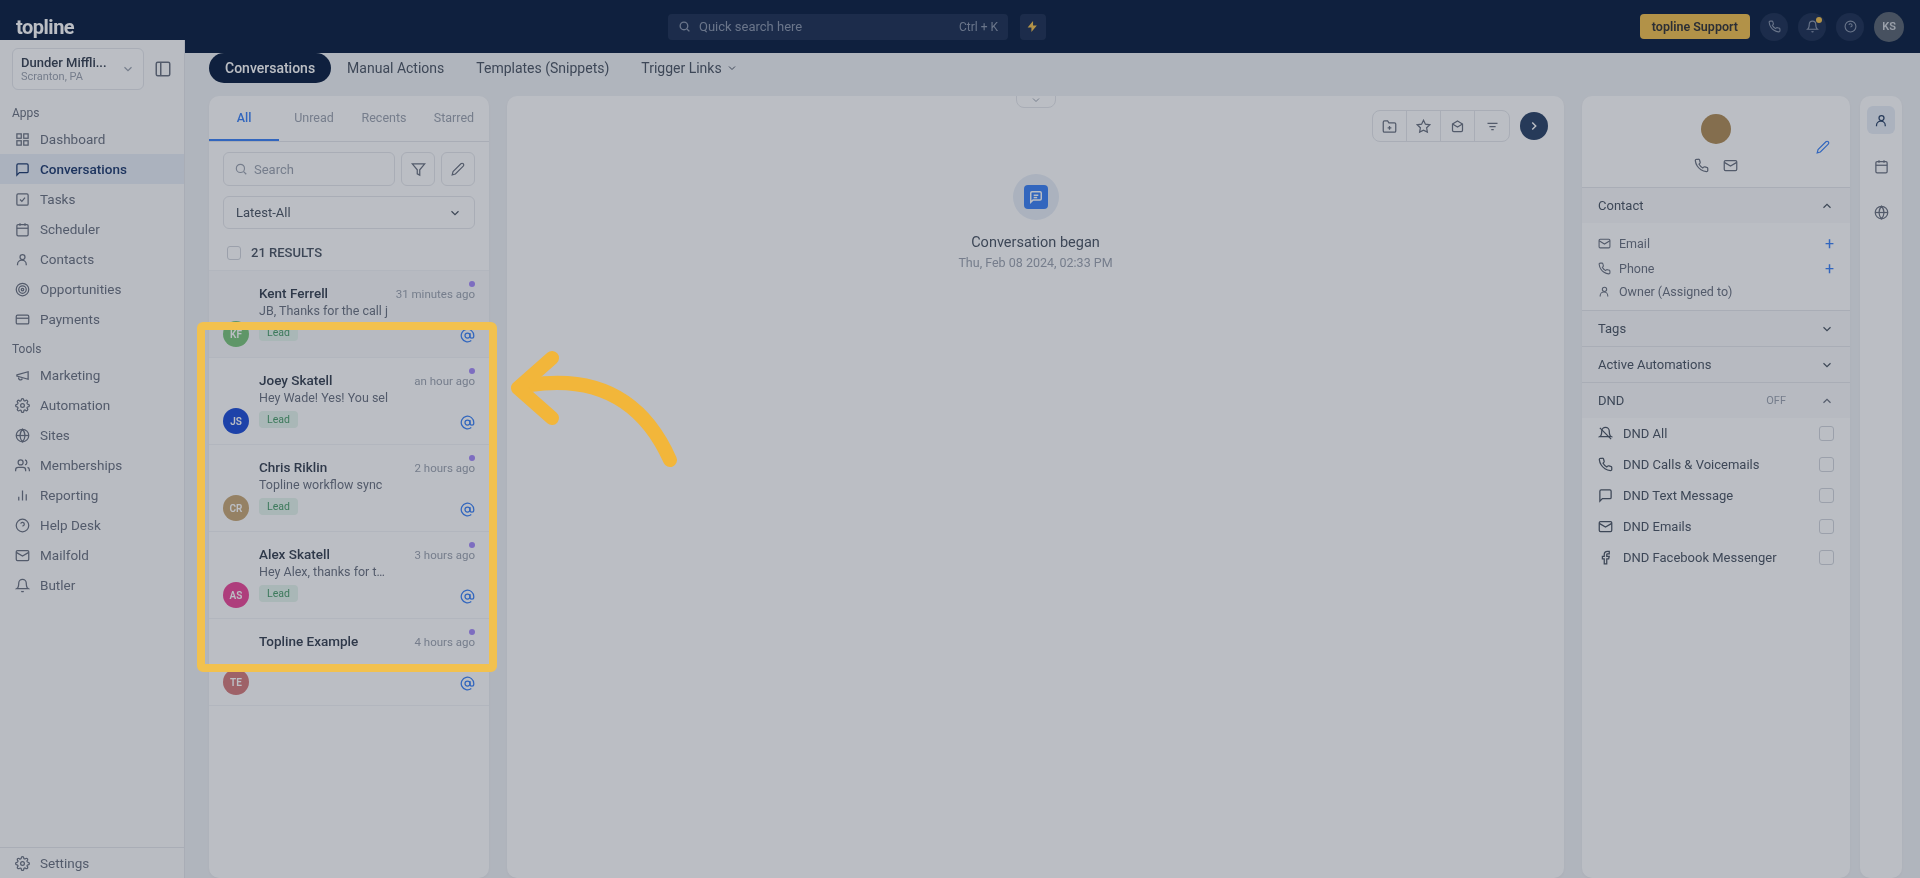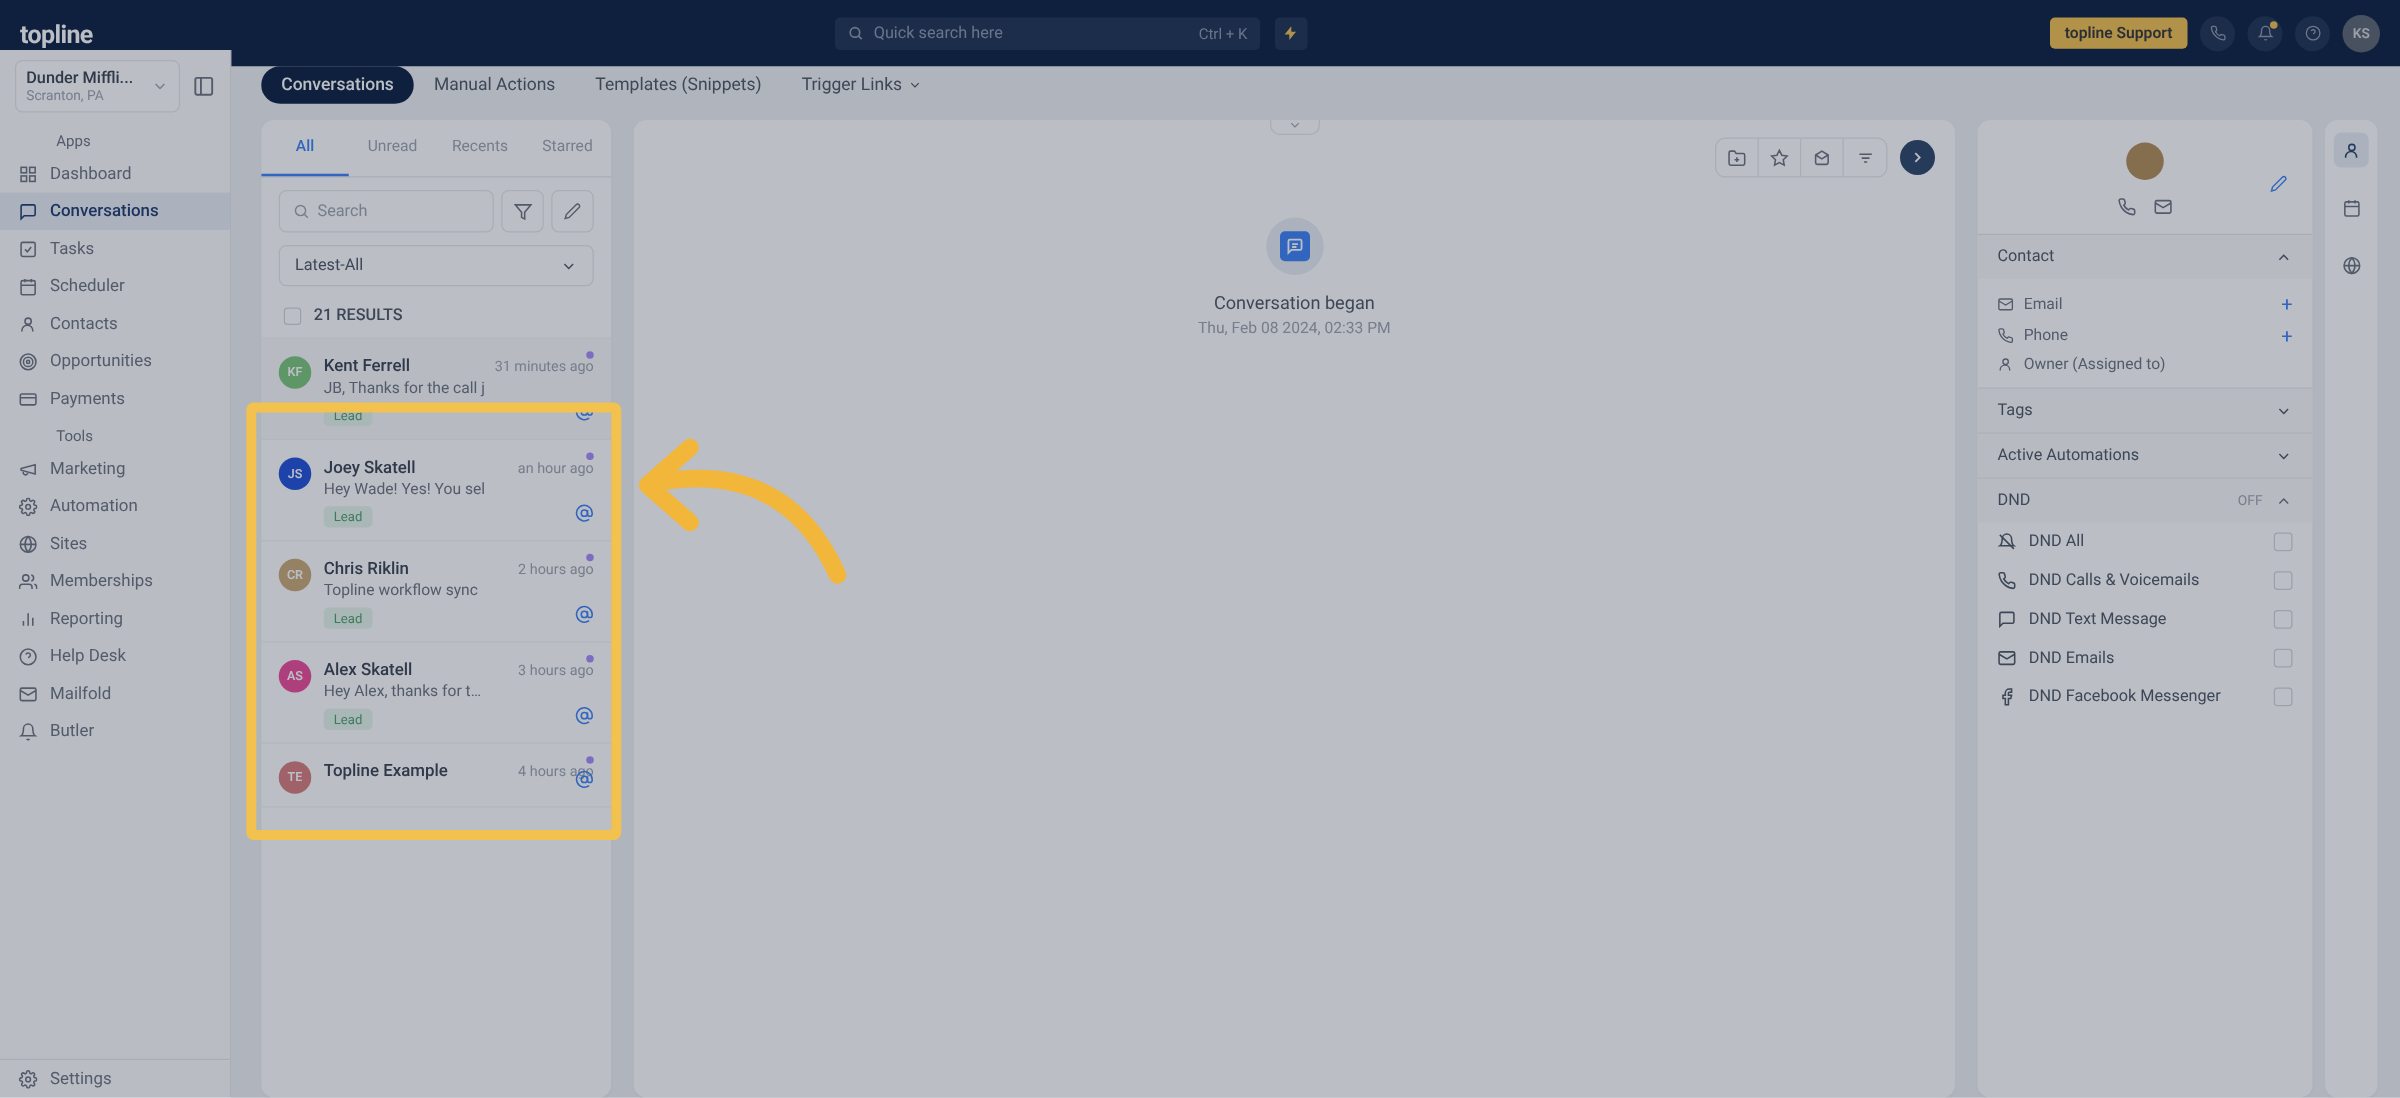--- a/index.html
+++ b/index.html
@@ -40,21 +40,21 @@
   .notif-dot{position:absolute;top:4px;right:4px;width:6px;height:6px;border-radius:50%;background:var(--yellow);}
   .avatar-top{width:30px;height:30px;border-radius:50%;background:#5a6470;display:flex;align-items:center;justify-content:center;color:#d0d4da;font-size:11px;font-weight:600;}
 
   
   .sidebar{position:absolute;top:40px;left:0;bottom:0;width:var(--sidebar-w);background:#fcfcfd;border-right:1px solid var(--gray-200);display:flex;flex-direction:column;font-size:13.5px;}
   .org-row{display:flex;align-items:center;gap:10px;padding:8px 12px;}
   .org-select{flex:1;background:#fff;border:1px solid var(--gray-200);border-radius:6px;padding:6px 8px;display:flex;align-items:center;gap:6px;}
   .org-name{color:var(--gray-700);font-size:13px;font-weight:500;white-space:nowrap;overflow:hidden;text-overflow:ellipsis;}
   .org-sub{color:var(--gray-400);font-size:11px;}
   .panel-toggle{color:var(--gray-500);}
-  .section-label{color:var(--gray-500);font-size:12px;padding:8px 12px 4px;margin-left:33px;}
+  .section-label{color:var(--gray-500);font-size:12px;padding:8px 12px 4px;}
   .nav-item{display:flex;align-items:center;gap:10px;padding:7px 14px;color:var(--gray-500);cursor:pointer;}
   .nav-item.active{background:#e8eef7;color:#1e3a6e;}
   .nav-item .nicon{width:16px;height:16px;flex-shrink:0;display:flex;align-items:center;justify-content:center;}
   .nav-item .nlabel{font-size:13.5px;}
   .nav-item.active .nlabel{font-weight:500;}
   .settings-row{margin-top:auto;border-top:1px solid var(--gray-200);}
 
   
   .main{position:absolute;top:40px;left:var(--sidebar-w);right:0;bottom:0;display:flex;flex-direction:column;}
   .tabs-row{height:56px;display:flex;align-items:center;padding:0 24px;gap:0;}
@@ -73,21 +73,21 @@
   .search-input{flex:1;border:1px solid var(--gray-200);border-radius:6px;padding:6px 10px;display:flex;align-items:center;gap:6px;color:var(--gray-400);font-size:13px;}
   .sq-btn{width:34px;height:34px;border:1px solid var(--gray-200);border-radius:6px;display:flex;align-items:center;justify-content:center;color:var(--gray-500);}
   .dd-select{margin:0 14px 10px;border:1px solid var(--gray-200);border-radius:6px;padding:8px 12px;display:flex;align-items:center;justify-content:space-between;color:var(--gray-600);font-size:13px;}
   .results-row{display:flex;align-items:center;gap:10px;padding:6px 18px 10px;border-bottom:1px solid var(--gray-100);}
   .results-row .chk{width:14px;height:14px;border:1.5px solid var(--gray-300);border-radius:3px;}
   .results-row .rcount{color:var(--gray-600);font-size:13px;font-weight:500;}
 
   .conv-items{flex:1;overflow-y:auto;}
   .conv-item{display:flex;gap:10px;padding:14px 14px 10px;border-bottom:1px solid var(--gray-100);position:relative;cursor:pointer;}
   .conv-item.sel{background:var(--gray-50);}
-  .conv-avatar{width:26px;height:26px;border-radius:50%;display:flex;align-items:center;justify-content:center;color:#fff;font-size:10px;font-weight:600;flex-shrink:0;}
+  .conv-avatar{width:26px;height:26px;border-radius:50%;display:flex;align-items:center;justify-content:center;color:#fff;font-size:10px;font-weight:600;flex-shrink:0;margin-top:36px;}
   .conv-body{flex:1;min-width:0;}
   .conv-top-row{display:flex;justify-content:space-between;align-items:baseline;}
   .conv-name{color:var(--gray-700);font-size:13.5px;font-weight:500;}
   .conv-time{color:var(--gray-400);font-size:11.5px;}
   .conv-preview{color:var(--gray-500);font-size:12.5px;white-space:nowrap;overflow:hidden;text-overflow:ellipsis;margin-top:2px;max-width:130px;}
   .conv-tag{display:inline-block;background:var(--green-light);color:var(--green-text);font-size:10.5px;padding:2px 8px;border-radius:4px;margin-top:6px;}
   .conv-dot{position:absolute;top:10px;right:14px;width:6px;height:6px;border-radius:50%;background:#a78bfa;}
   .conv-channel{position:absolute;bottom:14px;right:14px;color:var(--light-blue);}
 
   
@@ -110,21 +110,21 @@
   .contact-head{display:flex;flex-direction:column;align-items:center;padding:18px 0 8px;position:relative;}
   .contact-avatar{width:30px;height:30px;border-radius:50%;background:#b08d57;}
   .edit-icon{position:absolute;right:20px;top:44px;color:var(--light-blue);}
   .contact-comm{display:flex;gap:14px;justify-content:center;padding:6px 0 14px;color:var(--gray-500);}
   .panel-section{border-top:1px solid var(--gray-200);}
   .panel-head{display:flex;justify-content:space-between;align-items:center;padding:10px 16px;background:var(--gray-50);color:var(--gray-600);font-size:13px;cursor:pointer;}
   .panel-body{padding:8px 16px;}
   .field-row{display:flex;align-items:center;gap:8px;padding:3px 0;color:var(--gray-500);font-size:12.5px;}
   .field-row .plus{margin-left:auto;color:var(--light-blue);font-size:16px;}
   .owner-select{border:1px solid var(--gray-200);border-radius:6px;padding:8px 10px;display:flex;align-items:center;justify-content:space-between;color:var(--gray-600);font-size:13px;margin-top:4px;}
-  .dnd-head{display:flex;justify-content:space-between;align-items:center;padding:10px 16px;background:var(--gray-50);}
+  .dnd-head{display:flex;justify-content:space-between;align-items:center;padding:10px 16px;background:var(--gray-50);gap:24px;}
   .dnd-head .dlabel{color:var(--gray-600);font-size:13px;}
   .dnd-head .dstatus{color:var(--gray-400);font-size:11px;margin-left:auto;margin-right:10px;}
   .dnd-item{display:flex;align-items:center;gap:10px;padding:8px 16px;color:var(--gray-600);font-size:13px;}
   .dnd-item .dcheck{width:15px;height:15px;border:1.5px solid var(--gray-300);border-radius:3px;margin-left:auto;}
 
   .mini-rail{width:42px;background:#fff;border-radius:10px;box-shadow:0 1px 3px rgba(0,0,0,0.04);display:flex;flex-direction:column;align-items:center;padding:10px 0;gap:18px;}
   .rail-btn{width:28px;height:28px;border-radius:6px;display:flex;align-items:center;justify-content:center;color:var(--gray-500);}
   .rail-btn.active{background:#e8eef7;color:#2a4266;}
 
   

